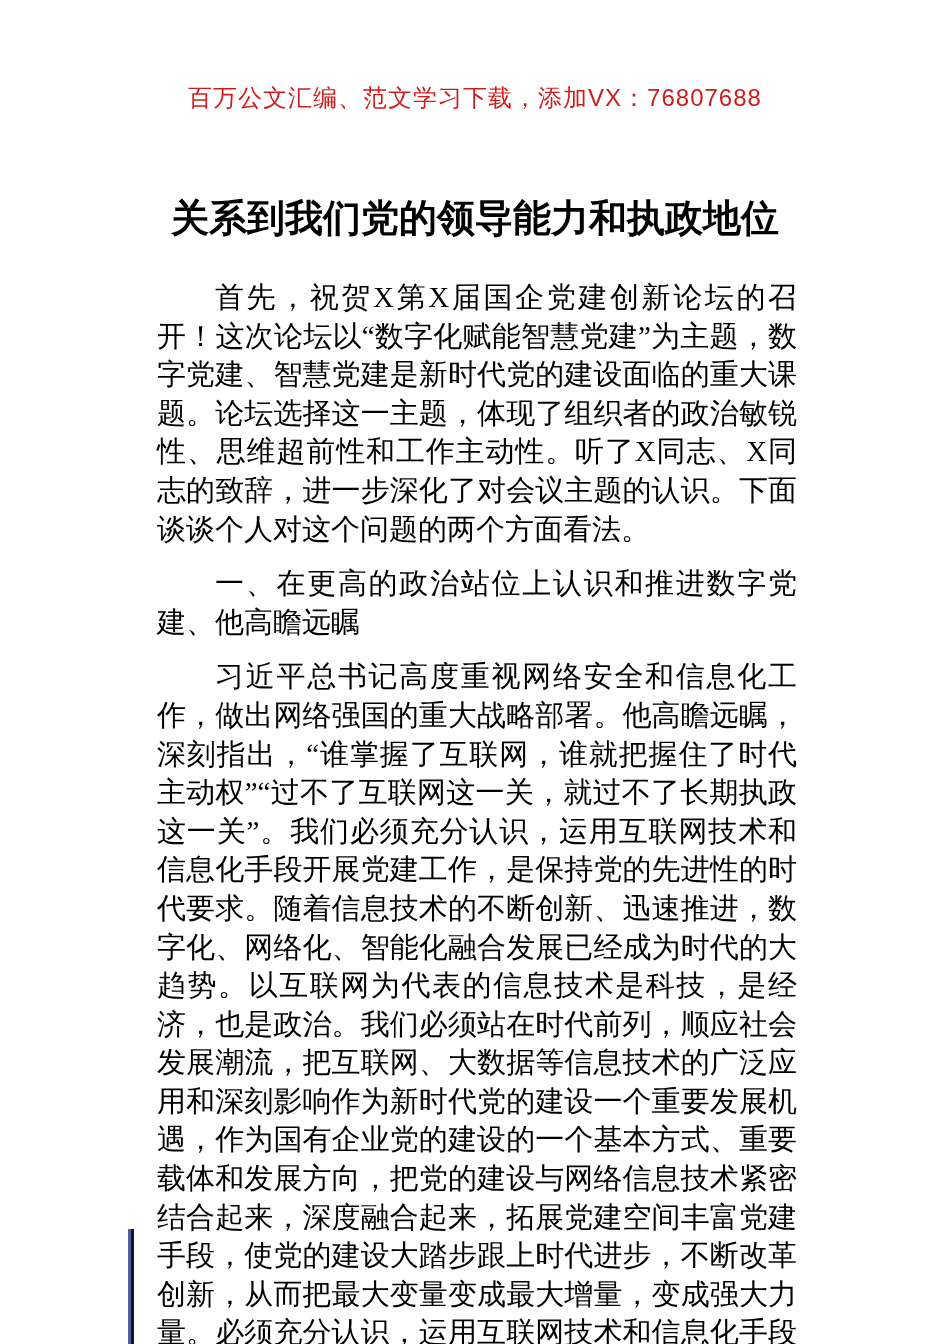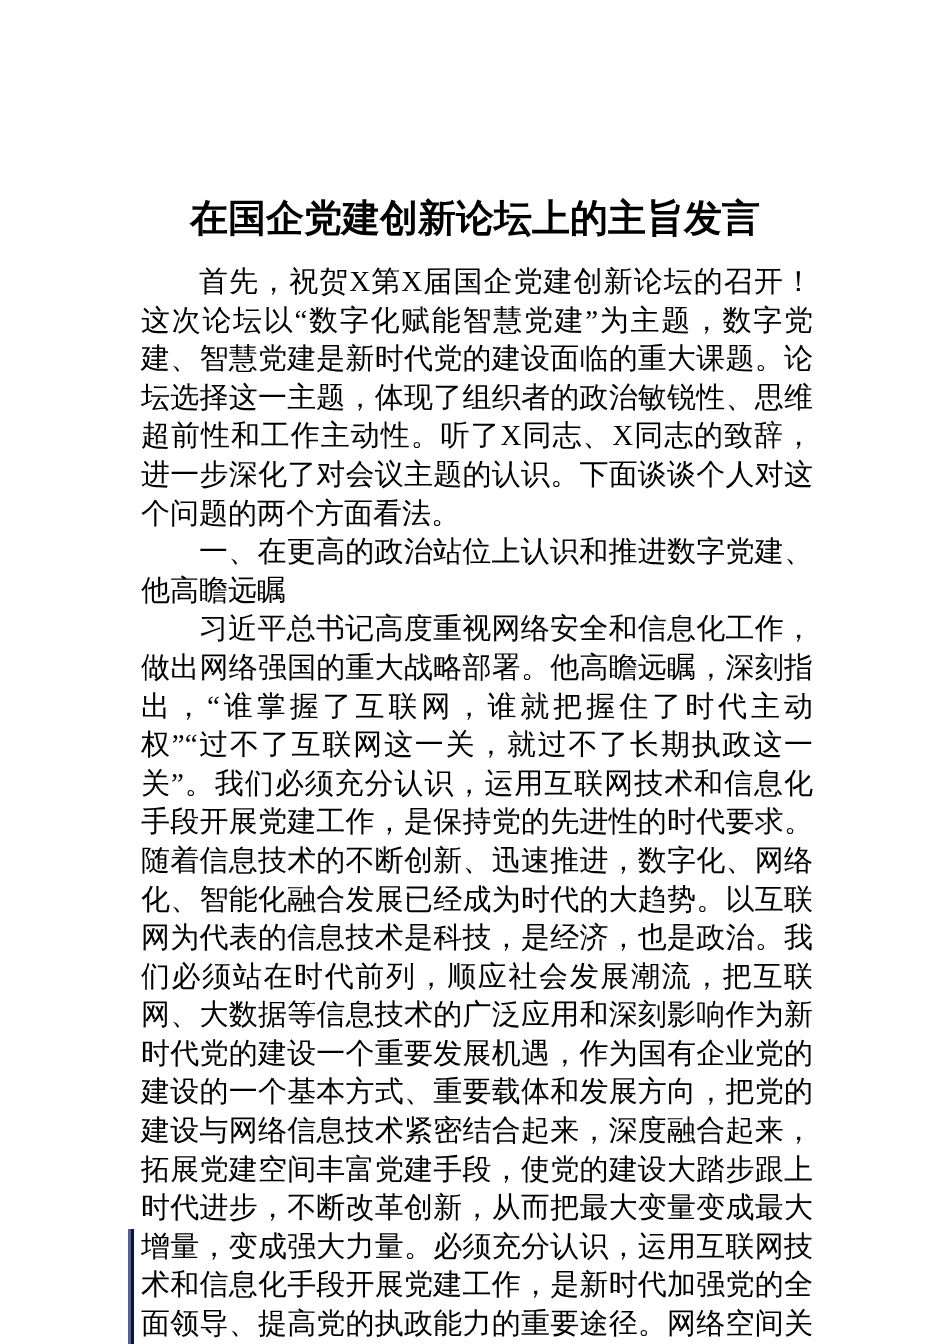--- a/index.html
+++ b/index.html
@@ -46,42 +46,43 @@
     position: absolute;
     top: 262px;
     left: 141px;
     width: 672px;
     font-size: 29px;
     line-height: 38.6px;
     text-align: justify;
     color: #000000;
   }
   .content p {
-    margin: 0;
+    margin: 16px;
     padding: 0;
     text-indent: 2em;
     word-break: break-all;
   }
   .page-edge-artifact {
     position: absolute;
     left: 128px;
     top: 1229px;
     width: 6px;
     height: 115px;
     background: #13132b;
     border-left: 3px solid #52619c;
   }
 </style>
 </head>
 <body>
 
 <div class="page">
 
+  <div class="notice">百万公文汇编、范文学习下载，添加VX：76807688</div>
 
-  <h1 class="doc-title">在国企党建创新论坛上的主旨发言</h1>
+  <h1 class="doc-title">关系到我们党的领导能力和执政地位</h1>
 
   <div class="content">
     <p>首先，祝贺X第X届国企党建创新论坛的召开！这次论坛以“数字化赋能智慧党建”为主题，数字党建、智慧党建是新时代党的建设面临的重大课题。论坛选择这一主题，体现了组织者的政治敏锐性、思维超前性和工作主动性。听了X同志、X同志的致辞，进一步深化了对会议主题的认识。下面谈谈个人对这个问题的两个方面看法。</p>
     <p>一、在更高的政治站位上认识和推进数字党建、他高瞻远瞩</p>
     <p>习近平总书记高度重视网络安全和信息化工作，做出网络强国的重大战略部署。他高瞻远瞩，深刻指出，“谁掌握了互联网，谁就把握住了时代主动权”“过不了互联网这一关，就过不了长期执政这一关”。我们必须充分认识，运用互联网技术和信息化手段开展党建工作，是保持党的先进性的时代要求。随着信息技术的不断创新、迅速推进，数字化、网络化、智能化融合发展已经成为时代的大趋势。以互联网为代表的信息技术是科技，是经济，也是政治。我们必须站在时代前列，顺应社会发展潮流，把互联网、大数据等信息技术的广泛应用和深刻影响作为新时代党的建设一个重要发展机遇，作为国有企业党的建设的一个基本方式、重要载体和发展方向，把党的建设与网络信息技术紧密结合起来，深度融合起来，拓展党建空间丰富党建手段，使党的建设大踏步跟上时代进步，不断改革创新，从而把最大变量变成最大增量，变成强大力量。必须充分认识，运用互联网技术和信息化手段开展党建工作，是新时代加强党的全面领导、提高党的执政能力的重要途径。网络空间关系人类命运，能否掌握网络空间的话语权，关系到我们党的领导能力和执政地位。我们必须在</p>
   </div>
 
   <div class="page-edge-artifact"></div>
 
 </div>

